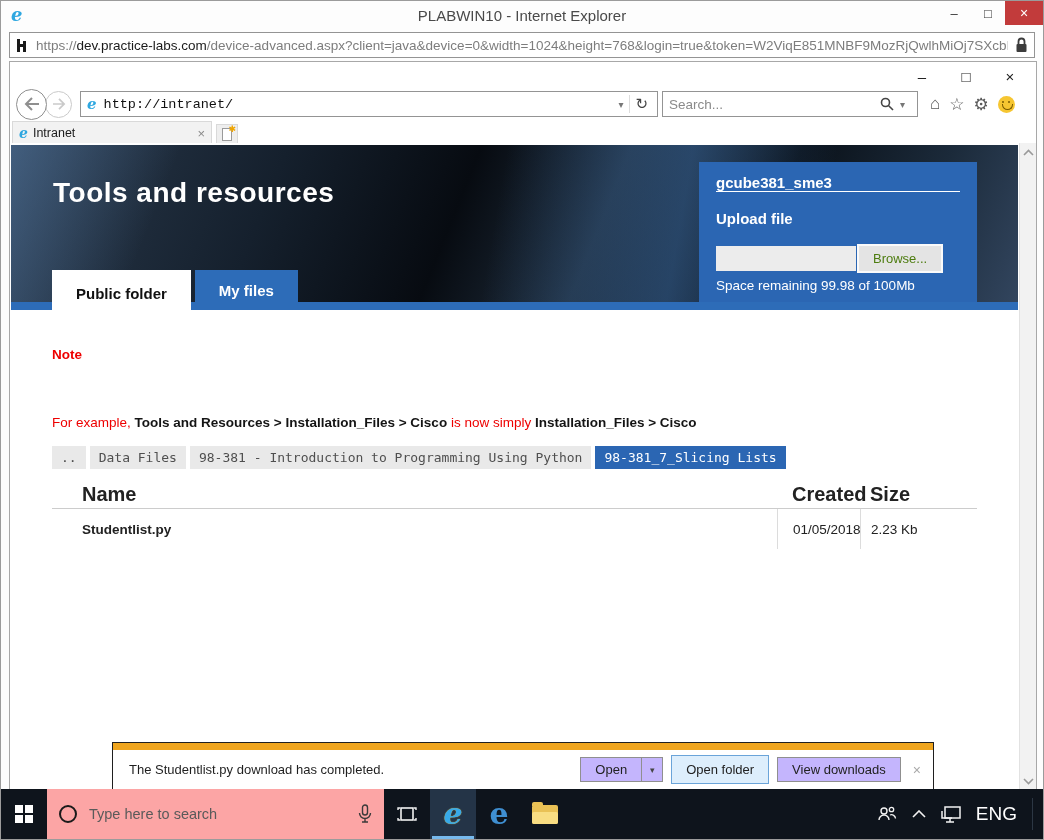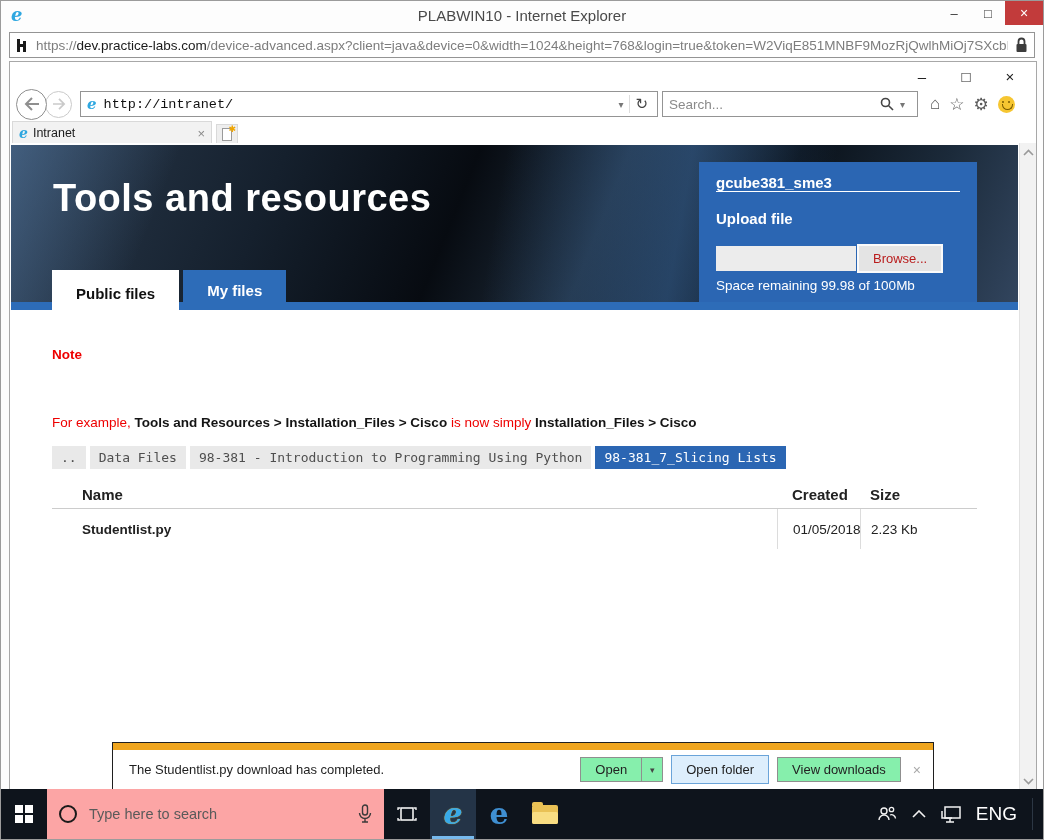--- a/index.html
+++ b/index.html
@@ -54,60 +54,60 @@
   .scrollbar { position:absolute; right:0; top:0; bottom:0; width:17px; background:#f2f2f2; border-left:1px solid #e2e2e2; }
   .scrollbar svg { position:absolute; left:3px; }
   .sb-up { top:6px; } .sb-down { bottom:6px; }
 
   .banner { position:absolute; left:1px; right:18px; top:2px; height:158px;
     background:
       linear-gradient(112deg, rgba(90,130,175,.50) 0%, rgba(20,30,45,0) 16%),
       linear-gradient(100deg, rgba(0,0,0,0) 48%, rgba(70,130,200,.38) 66%, rgba(0,0,0,0) 80%),
       linear-gradient(112deg, #2a3a4d 0%, #15202d 26%, #070b11 44%, #1f2d3c 58%, #0a1119 74%, #1b2a3a 88%, #32455e 100%);
   }
-  .banner-title { position:absolute; left:42px; top:32px; font-size:38px; font-weight:bold; color:#fff; letter-spacing:.5px; }
+  .banner-title { position:absolute; left:42px; top:32px; font-size:28px; font-weight:bold; color:#fff; letter-spacing:.5px; }
 
   .upload { position:absolute; right:41px; top:17px; width:278px; height:140px; background:#2b66b3; color:#fff; padding:12px 17px; }
   .upload .uname { font-size:15px; font-weight:bold; border-bottom:1px solid #fff; }
   .upload .uhead { font-size:15px; font-weight:bold; margin-top:18px; }
   .upload .urow { display:flex; margin-top:17px; align-items:center; }
   .upload .ufile { width:140px; height:25px; background:#ececec; border:none; }
-  .upload .ubrowse { height:29px; padding:0 14px; margin-left:1px; background:#e4e4e4; border:2px solid #fafafa; font-size:13px; color:#b91c1c; }
+  .upload .ubrowse { height:29px; padding:0 14px; margin-left:1px; background:#e4e4e4; border:2px solid #fafafa; font-size:13px; color:#4d7c0f; }
   .upload .uspace { position:absolute; left:17px; bottom:9px; font-size:13.5px; }
 
   .bluebar { position:absolute; left:1px; right:18px; top:159px; height:8px; background:#2d6cb8; }
   .site-tabs { position:absolute; left:42px; top:127px; display:flex; z-index:3; }
   .stab { height:40px; padding:0 24px; display:flex; align-items:center; font-size:15px; font-weight:bold; }
   .stab.active { background:#fff; color:#111; height:46px; }
   .stab.idle { background:#2d6cb8; color:#fff; margin-left:4px; }
 
   .note-h { position:absolute; left:42px; top:204px; font-size:13.5px; font-weight:bold; color:#e00; }
   .note-p1 { position:absolute; left:42px; top:238px; font-size:13.5px; color:#e00; }
   .note-p2 { position:absolute; left:42px; top:272px; font-size:13.5px; color:#e00; }
   .note-p2 b { color:#141414; }
 
   .crumbs { position:absolute; left:42px; top:303px; display:flex; gap:4px; font-family:"DejaVu Sans Mono", monospace; font-size:13px; }
   .crumb { background:#e9e9e9; color:#4f4f4f; padding:4px 9px; }
   .crumb.active { background:#2b66b3; color:#fff; }
 
   .ftable { position:absolute; left:42px; top:338px; width:925px; font-size:13.5px; color:#222; }
-  .thead { display:flex; font-weight:bold; font-size:15px; height:28px; align-items:center; border-bottom:1px solid #ccc; }
+  .thead { display:flex; font-weight:bold; font-size:20px; height:28px; align-items:center; border-bottom:1px solid #ccc; }
   .trow { display:flex; height:40px; align-items:center; }
   .c-name { flex:1; padding-left:30px; }
   .c-created { width:83px; padding-left:15px; }
   .c-size { width:117px; padding-left:10px; }
   .trow .c-created, .trow .c-size { border-left:1px solid #dcdcdc; height:40px; display:flex; align-items:center; }
   .trow .c-name { font-weight:bold; }
 
   
   .dlbar { position:absolute; left:102px; top:680px; width:822px; height:48px; background:#fff; border:1px solid #1f1f1f; z-index:6; }
   .dlstrip { height:7px; background:#efa51e; }
   .dlbody { height:39px; display:flex; align-items:center; padding:0 10px 0 16px; }
   .dlmsg { flex:1; font-size:13px; color:#1f1f1f; }
-  .dlbtn { height:25px; border:1px solid #8f8f8f; background:#86efac; font-size:13px; color:#222; display:flex; align-items:center; justify-content:center; padding:0 14px; }
+  .dlbtn { height:25px; border:1px solid #8f8f8f; background:#c4b5fd; font-size:13px; color:#222; display:flex; align-items:center; justify-content:center; padding:0 14px; }
   .dlsplit { display:flex; margin-right:8px; }
   .dlsplit .arrow { width:21px; padding:0; border-left:none; font-size:9px; color:#444; }
   .dlbtn.primary { height:29px; background:#ddeefc; border-color:#6aa4d9; margin-right:8px; }
   .dlclose { margin:0 2px 0 12px; color:#a9a9a9; font-size:14px; }
 
   
   .taskbar { position:absolute; left:0; right:0; bottom:0; height:50px; background:#0e141c; display:flex; align-items:stretch; z-index:9; }
   .tb-tile { width:46px; display:flex; align-items:center; justify-content:center; flex:none; }
   .winlogo { width:18px; height:18px; display:grid; grid-template-columns:8px 8px; grid-template-rows:8px 8px; gap:2px; }
   .winlogo i { background:#fdfdfd; }
@@ -222,21 +222,21 @@
           <div class="urow">
             <div class="ufile"></div>
             <button class="ubrowse">Browse...</button>
           </div>
           <div class="uspace">Space remaining 99.98 of 100Mb</div>
         </div>
       </div>
 
       <div class="bluebar"></div>
       <div class="site-tabs">
-        <div class="stab active">Public files</div>
+        <div class="stab active">Public folder</div>
         <div class="stab idle">My files</div>
       </div>
 
       <div class="note-h">Note</div>
       <div class="note-p2"><span>For example, </span><b>Tools and Resources &gt; Installation_Files &gt; Cisco</b><span> is now simply </span><b>Installation_Files &gt; Cisco</b></div>
 
       <div class="crumbs">
         <span class="crumb">..</span>
         <span class="crumb">Data Files</span>
         <span class="crumb">98-381 - Introduction to Programming Using Python</span>

